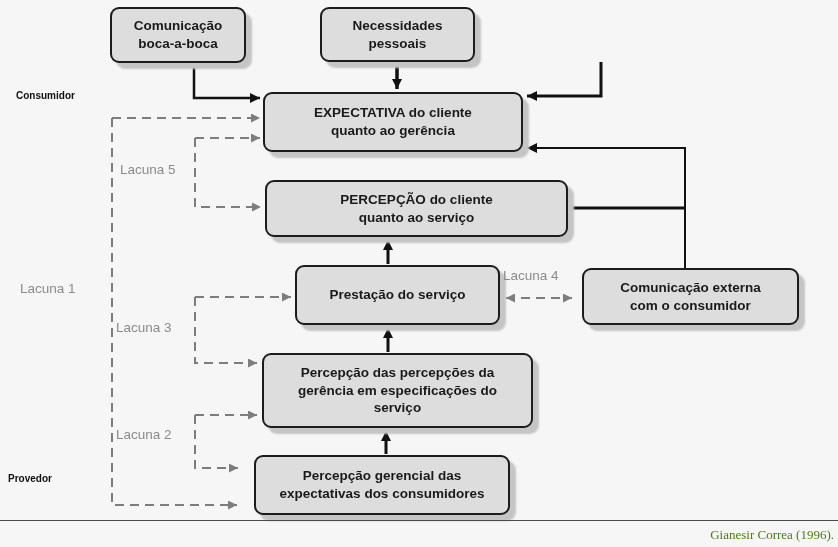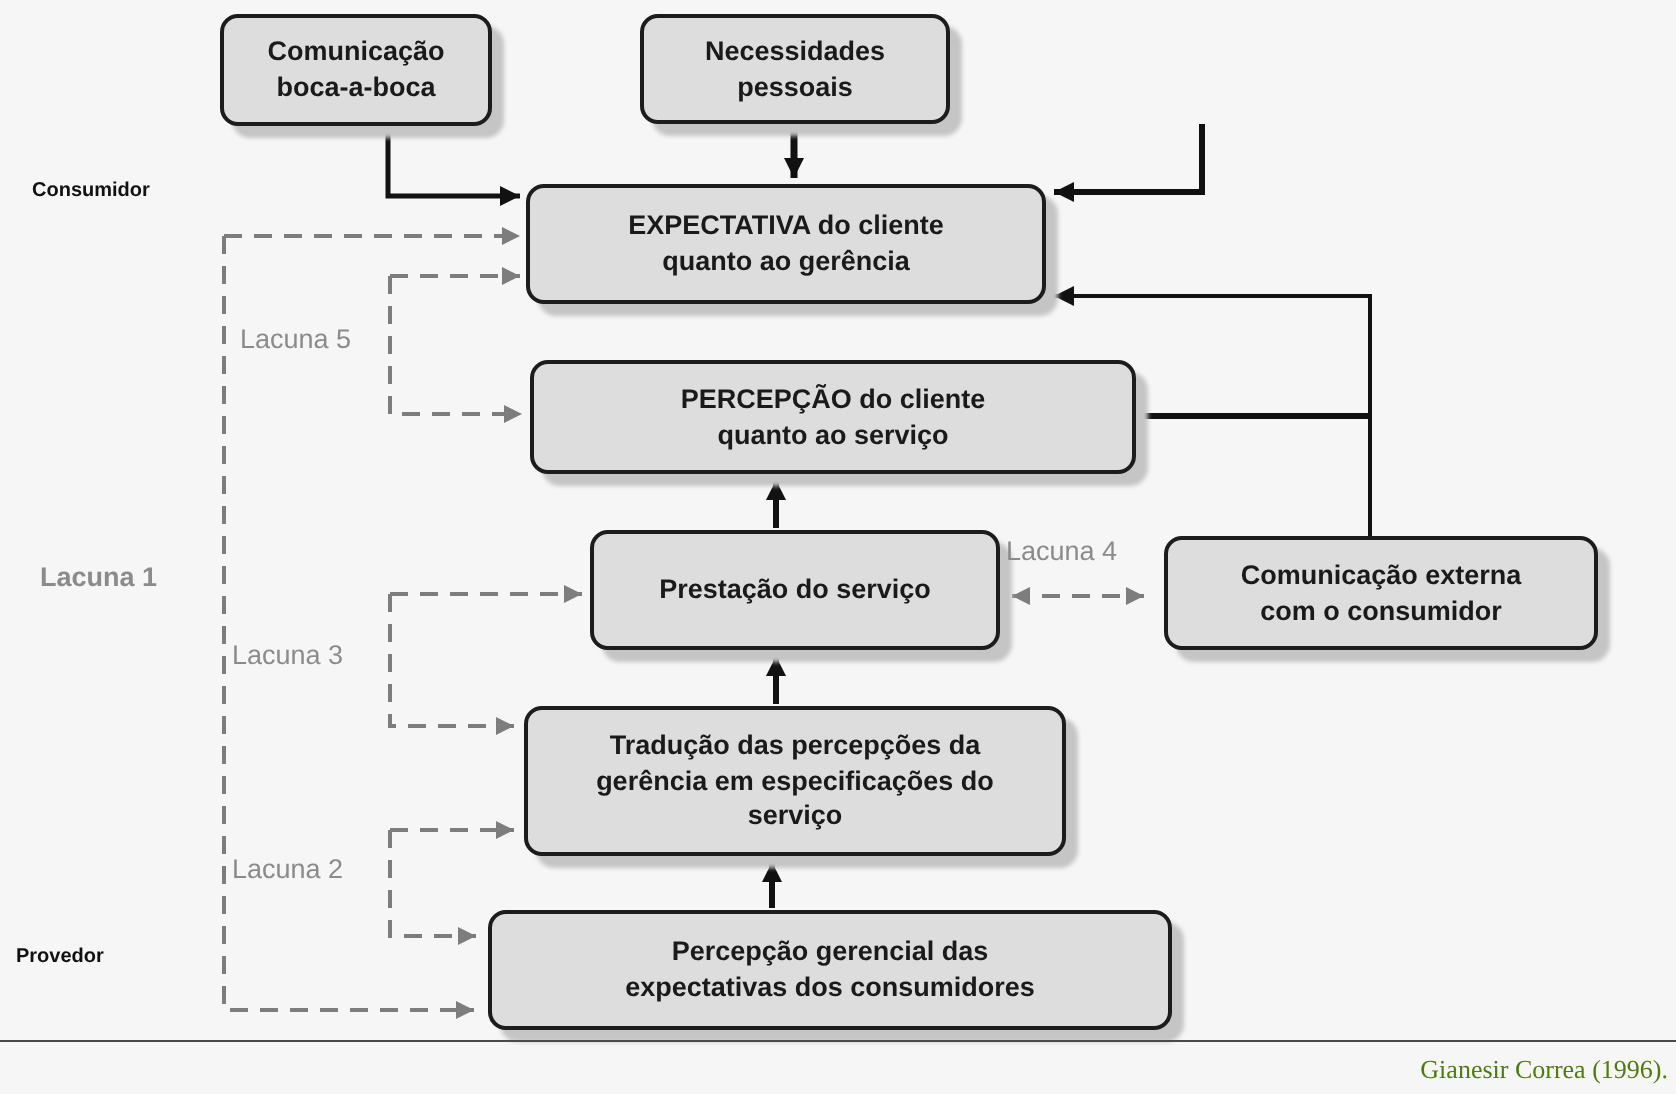--- a/index.html
+++ b/index.html
@@ -111,34 +111,34 @@
 quanto ao gerência</div>
 
   <div class="node" style="left:265px;top:180px;width:303px;height:57px;">PERCEPÇÃO do cliente
 quanto ao serviço</div>
 
   <div class="node node--heavy" style="left:295px;top:265px;width:205px;height:60px;">Prestação do serviço</div>
 
   <div class="node" style="left:582px;top:268px;width:217px;height:57px;">Comunicação externa
 com o consumidor</div>
 
-  <div class="node" style="left:262px;top:353px;width:271px;height:75px;">Tradução das percepções da
+  <div class="node" style="left:262px;top:353px;width:271px;height:75px;">Percepção das percepções da
 gerência em especificações do
 serviço</div>
 
-  <div class="node" style="left:244px;top:455px;width:342px;height:60px;">Percepção gerencial das
+  <div class="node" style="left:254px;top:455px;width:256px;height:60px;">Percepção gerencial das
 expectativas dos consumidores</div>
 
   <div class="region-label" style="left:16px;top:90px;">Consumidor</div>
 
   <div class="region-label" style="left:8px;top:473px;">Provedor</div>
 
   <div class="gap-label" style="left:120px;top:162px;">Lacuna 5</div>
 
-  <div class="gap-label" style="left:20px;top:281px;font-weight:bold;">Lacuna 1</div>
+  <div class="gap-label" style="left:20px;top:281px;">Lacuna 1</div>
 
   <div class="gap-label" style="left:116px;top:320px;">Lacuna 3</div>
 
   <div class="gap-label" style="left:116px;top:427px;">Lacuna 2</div>
 
   <div class="gap-label" style="left:503px;top:268px;">Lacuna 4</div>
 
   <div class="bottom-rule"></div>
 
   <div class="citation">Gianesir Correa (1996).</div>

